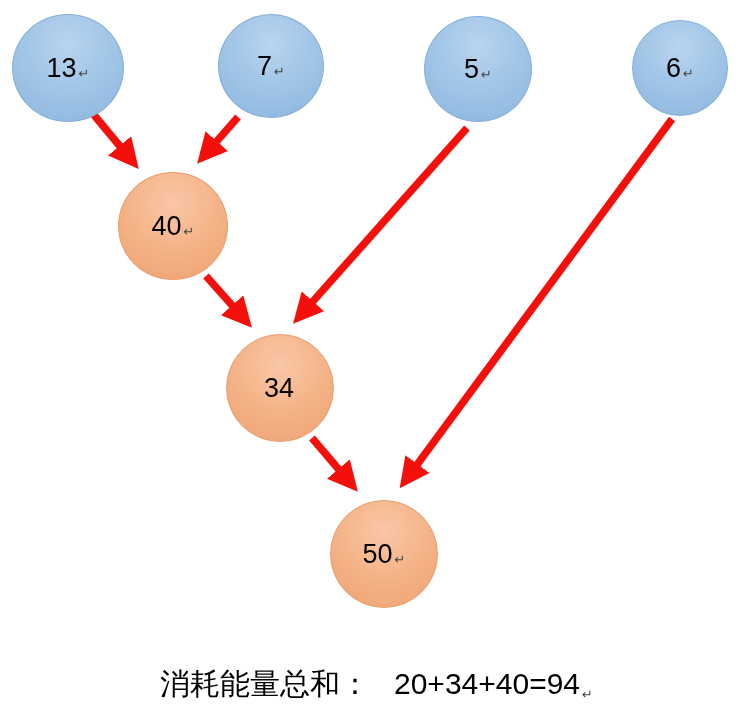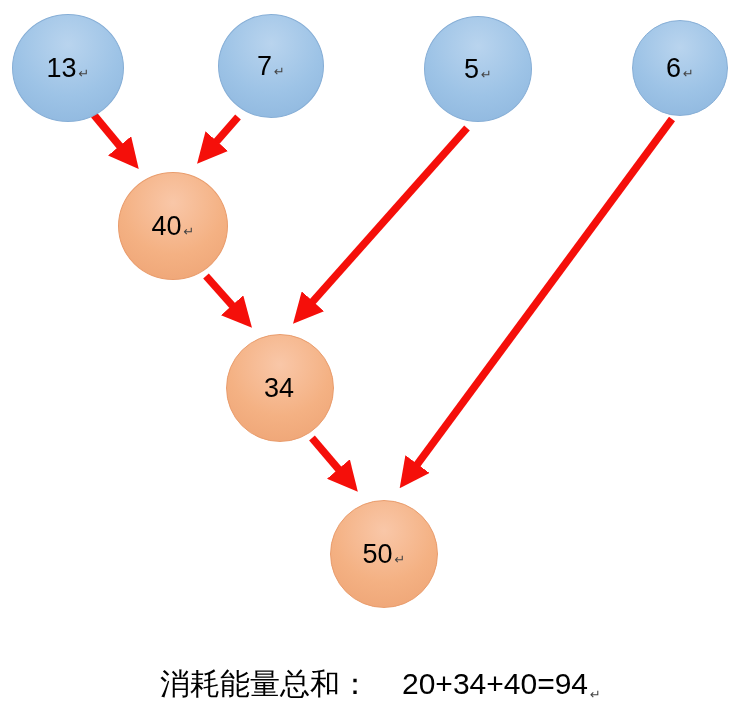--- a/index.html
+++ b/index.html
@@ -45,21 +45,21 @@
   }
 
   .summary {
     position: absolute;
     left: 160px;
     top: 664px;
     font-size: 30px;
     color: #000000;
     white-space: nowrap;
   }
-  .summary .eq { margin-left: 32px; }
+  .summary .eq { margin-left: 24px; }
   .summary .mark { display: inline-block; }
 </style>
 </head>
 <body>
 
 <div class="canvas">
 
   <svg class="arrows" width="755" height="718" viewBox="0 0 755 718">
     <defs>
       <marker id="ah" viewBox="0 0 10 10" refX="7" refY="5" markerWidth="4" markerHeight="4" orient="auto">

